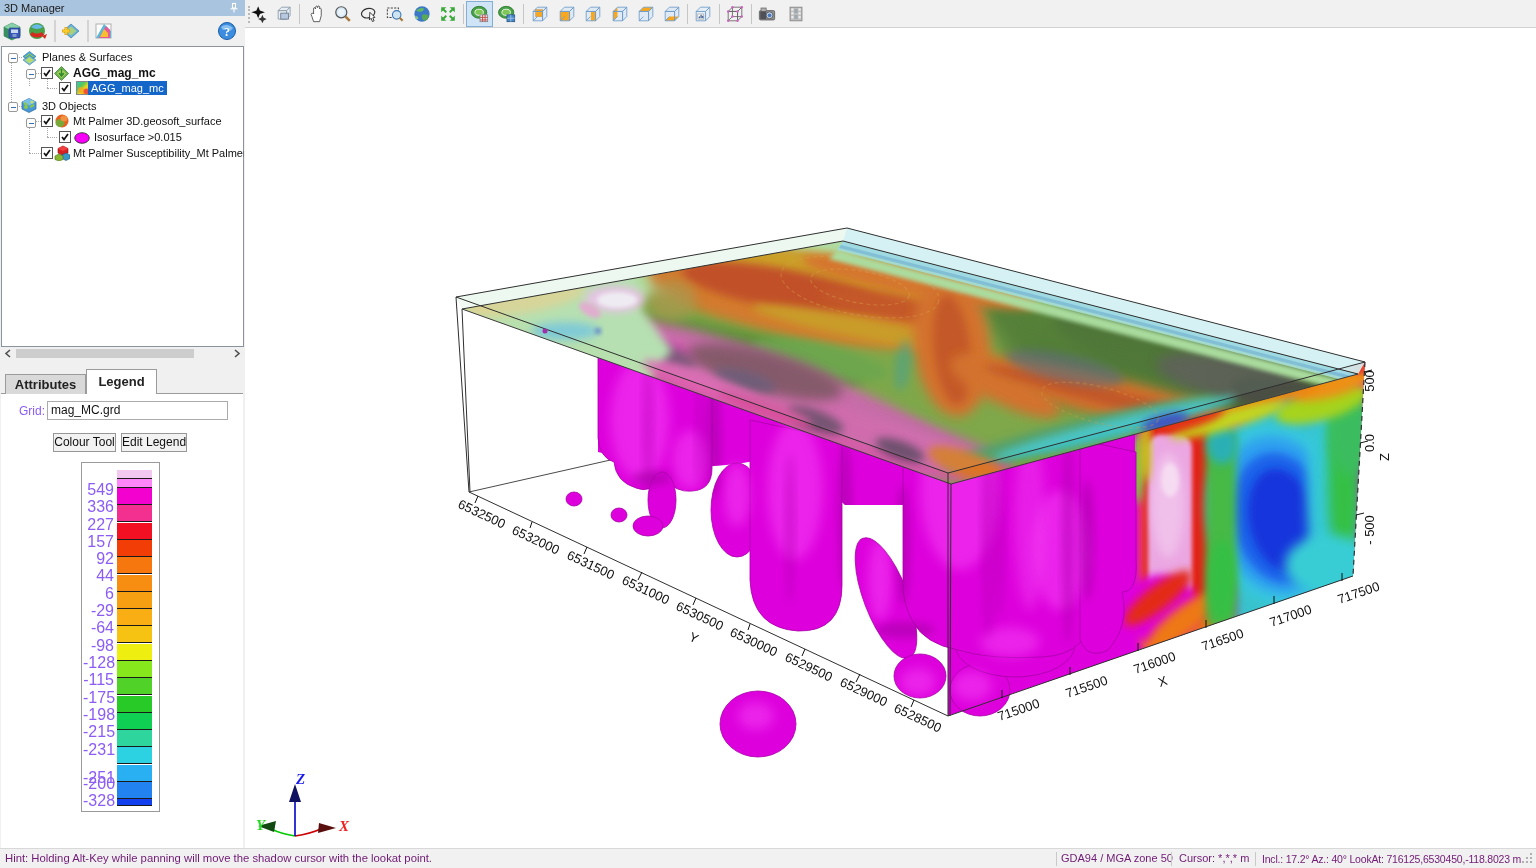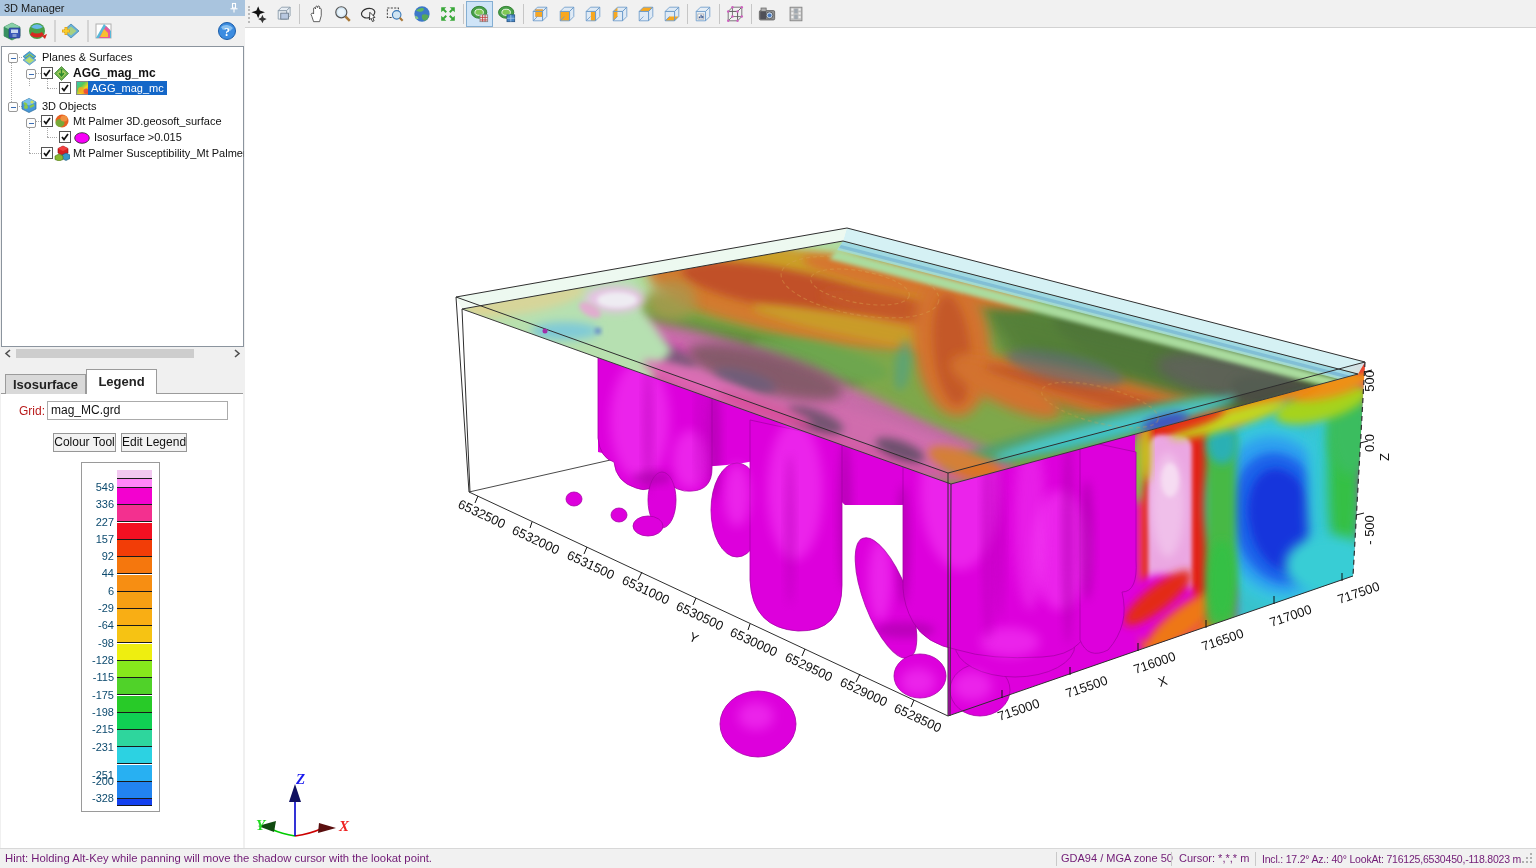--- a/index.html
+++ b/index.html
@@ -16,23 +16,23 @@
 .row{position:absolute;white-space:nowrap}
 .cb{position:absolute;width:12px;height:12px;background:#fff;border:1px solid #555}
 .exp{position:absolute;width:10px;height:10px;background:#fdfdfd;border:1px solid #999;border-radius:2px}
 .exp:after{content:"";position:absolute;left:2px;top:3.5px;width:5px;height:1px;background:#3c6eb4}
 #statusbar{left:0;top:848px;width:1536px;height:20px;background:#f1f1f1;border-top:1px solid #d8d8d8;font-size:12px;color:#701a75}
 .sbsep{position:absolute;top:3px;width:1px;height:14px;background:#c9c9c9}
 .sbtxt{position:absolute;top:2px;white-space:nowrap}
 #view{left:245px;top:29px;width:1291px;height:819px;background:#fff}
 #legendbox{left:81px;top:462px;width:79px;height:350px;background:#fff;border:1px solid #9a9a9a}
 .lseg{position:absolute;left:35px;width:35px;border-bottom:1px solid #1a1a1a;border-bottom-style:solid}
-.llab{position:absolute;font-size:11px;color:#0c4a6e;width:31px;text-align:right;left:1px}
+.llab{position:absolute;font-size:16px;color:#8b5cf6;width:31px;text-align:right;left:1px}
 .btn{position:absolute;height:19px;background:#f2f2f2;border:1px solid #979797;font-size:12px;color:#111;text-align:center;line-height:17px;white-space:nowrap;overflow:hidden}
-#gridlab{left:19px;top:404px;font-size:12px;color:#b91c1c}
+#gridlab{left:19px;top:404px;font-size:12px;color:#8b5cf6}
 #gridinput{left:47px;top:401px;width:181px;height:19px;background:#fff;border:1px solid #ababab;font-size:12px;color:#111;line-height:17px;padding-left:3px}
 .ticon{position:absolute;top:2px;transform:scale(0.85);transform-origin:50% 50%}
 .tsep{position:absolute;top:4px;width:1px;height:20px;background:#c6c6c6}
 </style></head>
 <body>
 <div class="abs" id="toolbar">
     <div class="abs" style="left:3px;top:6px;width:2px;height:17px;border-left:2px dotted #b9b9b9"></div>
 <svg class="ticon" style="left:2px" width="24" height="24" viewBox="0 0 24 24">
 <g fill="#111">
         <path d="M11 3 l2 5 l6 2 l-6 2 l-2 5 l-2 -5 l-6 -2 l6 -2 z"></path>
@@ -644,21 +644,21 @@
 </div>
 
 <svg class="abs" style="left:2px;top:348px" width="241" height="11" viewBox="0 0 241 11">
 <rect x="0" y="0" width="241" height="11" fill="#f0f0f0"></rect>
 <rect x="14" y="1" width="178" height="9" fill="#cdcdcd"></rect>
 <path d="M8 2 L4 5.5 L8 9" stroke="#505050" stroke-width="1.6" fill="none"></path>
 <path d="M233 2 L237 5.5 L233 9" stroke="#505050" stroke-width="1.6" fill="none"></path>
 </svg>
   <div class="abs" id="tabzone"></div>
   <div class="abs" id="page"></div>
-  <div class="abs tab" id="tabA">Isosurface</div>
+  <div class="abs tab" id="tabA">Attributes</div>
   <div class="abs tab" id="tabL">Legend</div>
   <div class="abs" id="gridlab">Grid:</div>
   <div class="abs" id="gridinput">mag_MC.grd</div>
   <div class="abs btn" style="left:53px;top:433px;width:63px">Colour Tool</div>
   <div class="abs btn" style="left:121px;top:433px;width:66px">Edit Legend</div>
   <div class="abs" id="legendbox">
       <div class="lseg" style="top:7px;height:9px;background:#f2c8f0;border-bottom-width:1px"></div>
 <div class="lseg" style="top:16px;height:9px;background:#ff86f8;border-bottom-width:1px"></div>
 <div class="lseg" style="top:25px;height:17px;background:#f301cf;border-bottom-width:1px"></div>
 <div class="lseg" style="top:42px;height:17px;background:#f3308f;border-bottom-width:1px"></div>

